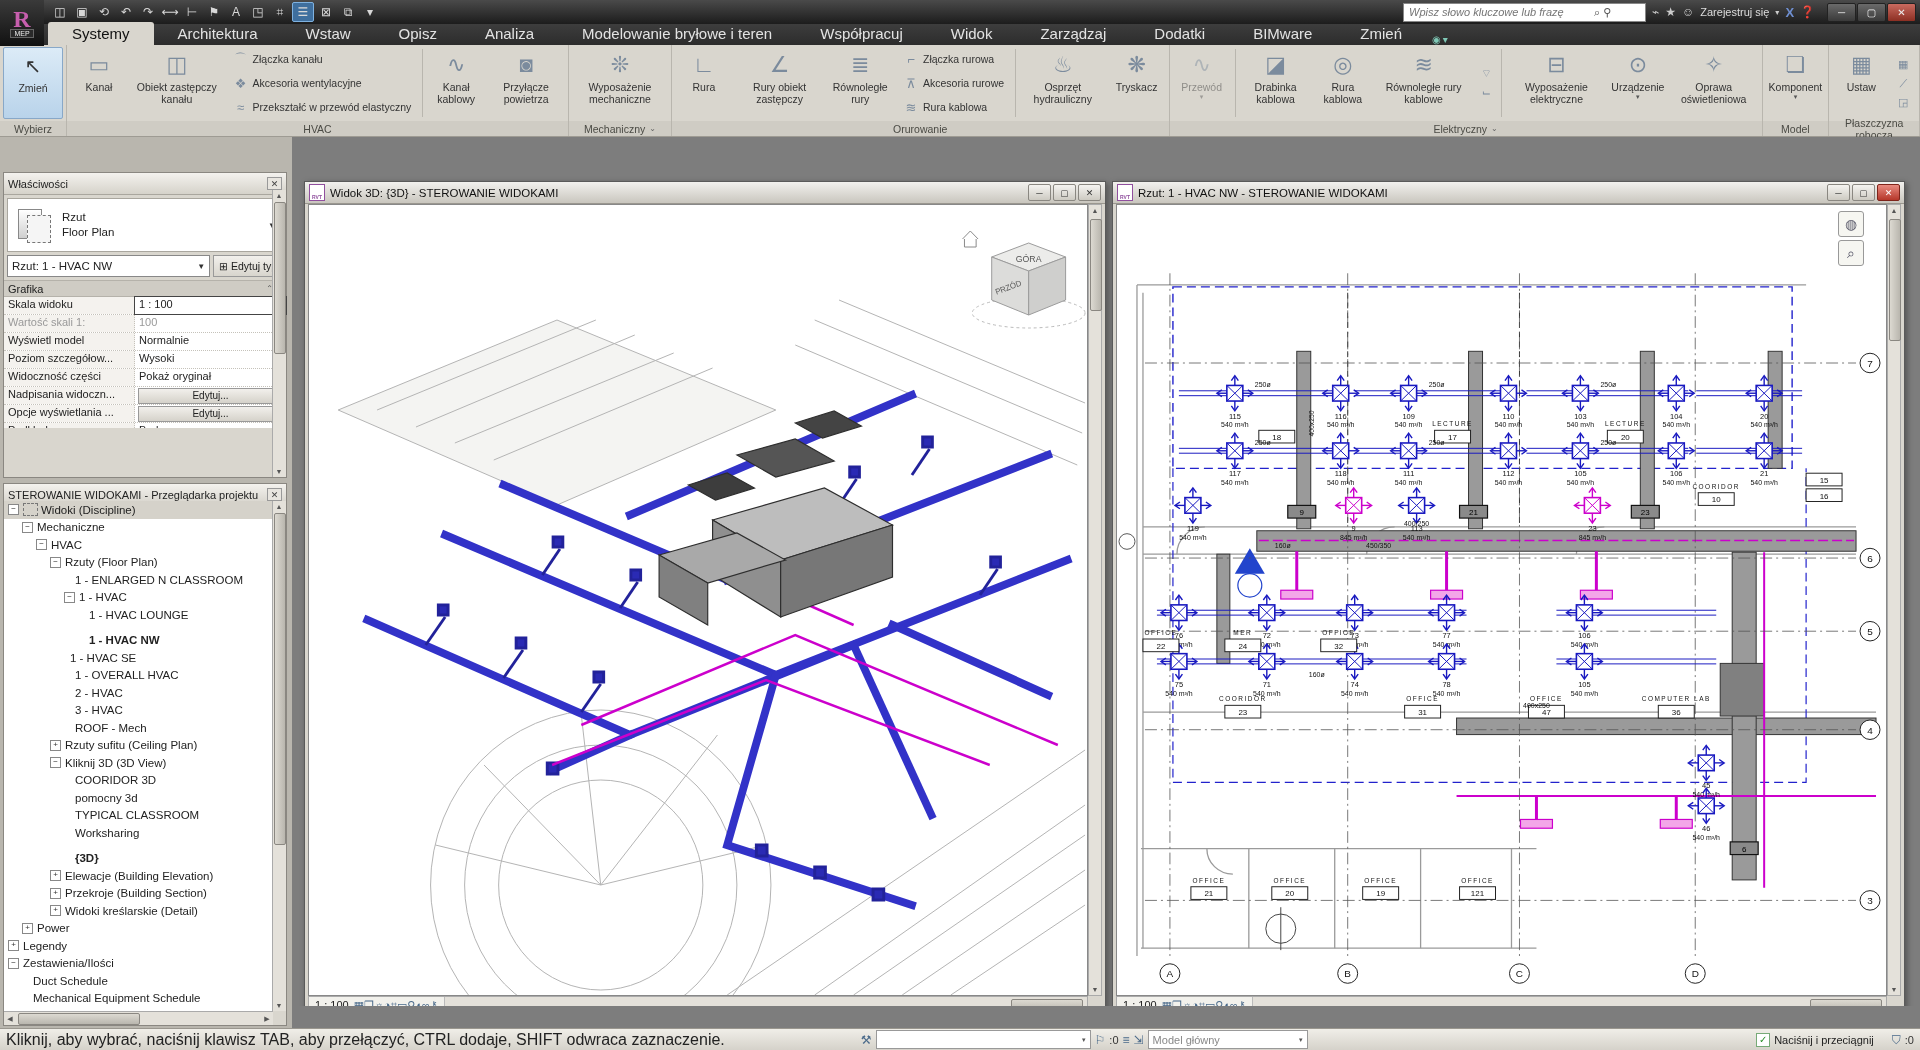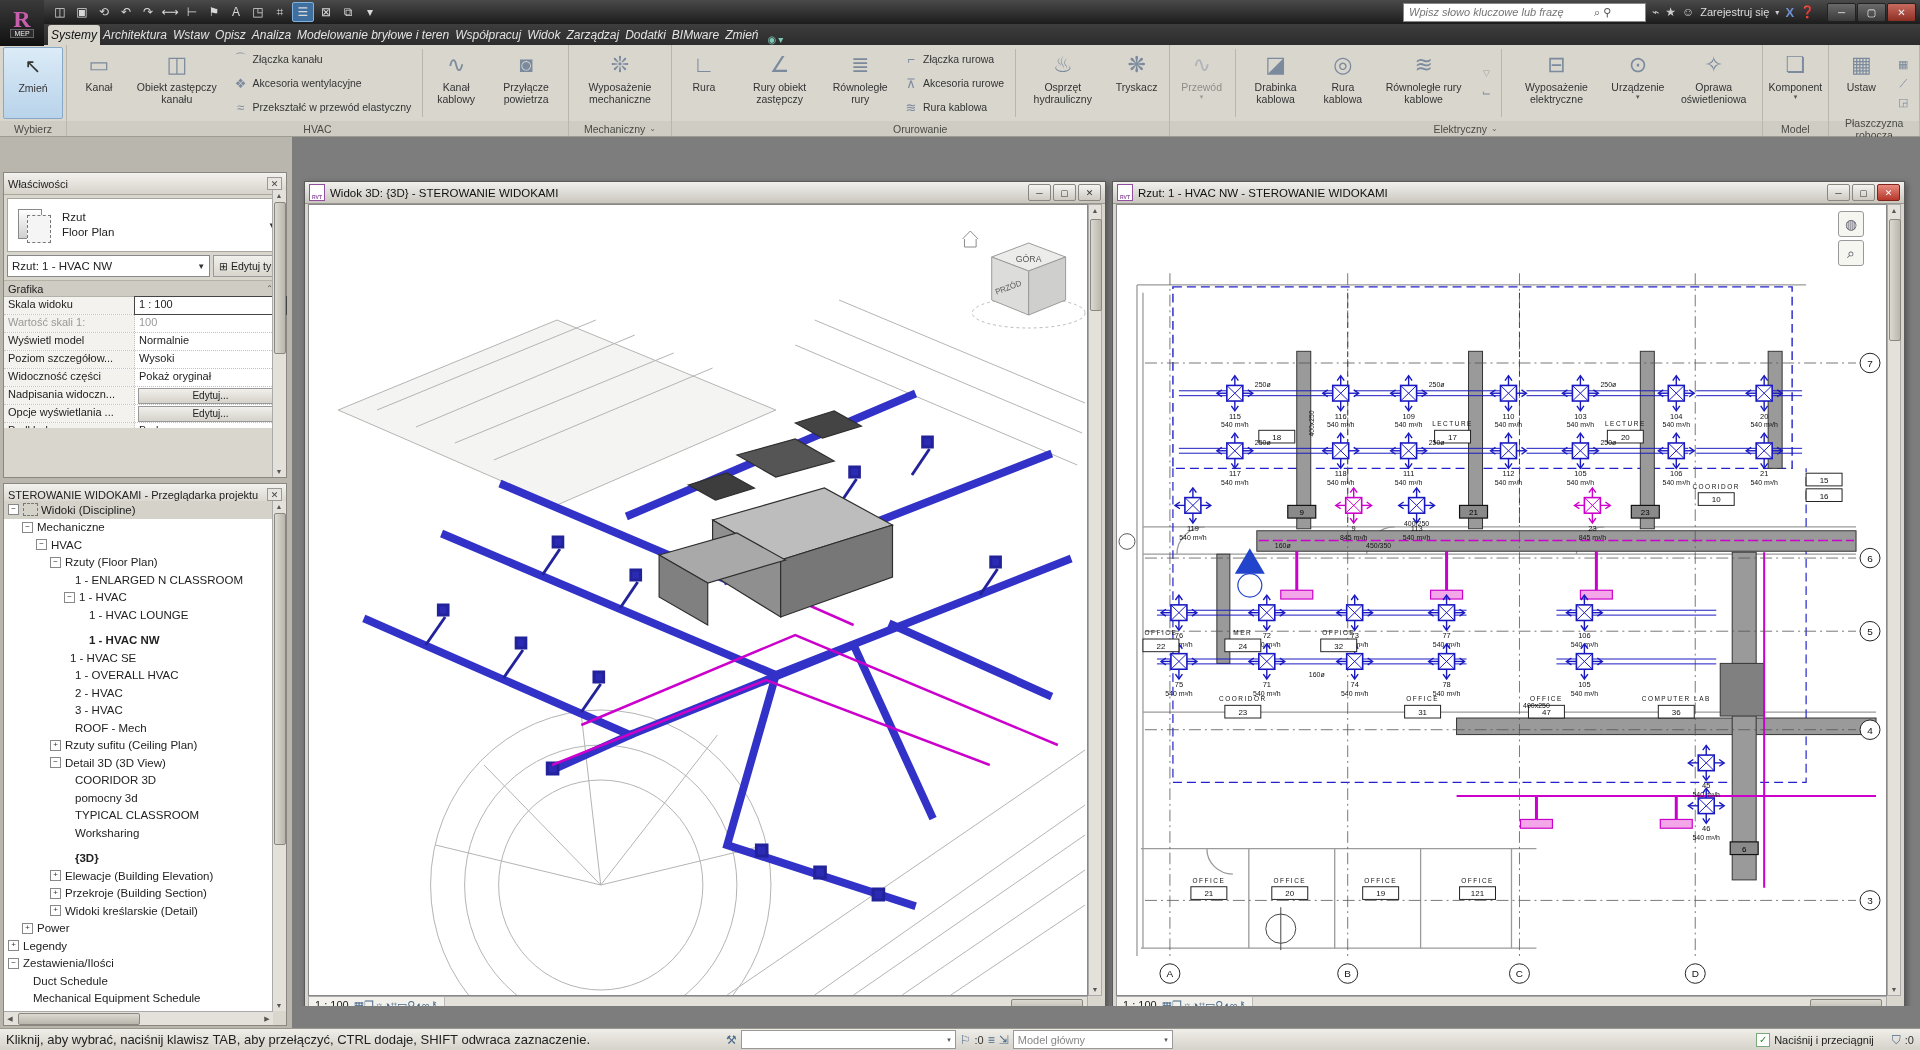--- a/index.html
+++ b/index.html
@@ -26,21 +26,21 @@
   .tbicon{color:#ccc;font-size:12px;}
   .signin{color:#ddd;font-size:11px;}
   .xchg{color:#6f8fd0;font-weight:bold;font-size:13px;}
   .winbtns{display:flex;gap:1px;margin-left:6px;}
   .wbtn{width:27px;height:17px;display:flex;align-items:center;justify-content:center;font-size:10px;
     background:linear-gradient(#6a6a6a,#3a3a3a);border:1px solid #222;border-radius:2px;color:#eee;}
   .wbtn.close{background:linear-gradient(#c96a5f,#8c2f23);}
   
   .tabrow{position:absolute;left:0;top:24px;width:100%;height:21px;background:linear-gradient(#3d3d3d,#2c2c2c);
     display:flex;align-items:flex-end;padding-left:48px;box-sizing:border-box;}
-  .rtab{padding:3px 3px;color:#e3e3e3;font-size:12px;cursor:default;font-style:italic;}
+  .rtab{padding:3px 24px;color:#e3e3e3;font-size:15px;cursor:default;}
   .rtab.active{background:#d9d6ce;color:#111;border-radius:3px 3px 0 0;}
   .tabextra{margin-left:6px;color:#7fc8b6;font-size:10px;display:flex;align-items:center;gap:2px;}
   
   .ribbon{position:absolute;left:0;top:45px;width:100%;height:92px;background:#d9d6ce;display:flex;
     border-bottom:1px solid #9e9b93;box-sizing:border-box;}
   .rpanel{display:flex;flex-direction:column;border-right:1px solid #b9b6ae;}
   .rpanel-content{flex:1;display:flex;align-items:stretch;padding:2px 3px;gap:2px;}
   .rpanel-label{height:15px;text-align:center;font-size:10.5px;color:#4a4a44;background:#cfccc4;
     display:flex;align-items:center;justify-content:center;gap:4px;}
   .launch{font-size:8px;color:#666;}
@@ -128,21 +128,21 @@
   .vcb .scaletxt{font-size:11px;color:#222;white-space:nowrap;}
   .vcb .vicon{font-size:11px;color:#4a6a8a;width:15px;text-align:center;}
   .hstrack{flex:1;position:relative;height:100%;background:#e4e1da;}
   .hsthumb{position:absolute;top:2px;height:12px;background:linear-gradient(#dcd9d1,#b5b2aa);border:1px solid #8a8781;border-radius:2px;}
   .navbar{position:absolute;top:6px;right:22px;display:flex;flex-direction:column;gap:3px;z-index:5;}
   .navbtn{width:24px;height:24px;background:rgba(245,245,240,.9);border:1px solid #999;border-radius:3px;
     display:flex;align-items:center;justify-content:center;font-size:14px;color:#556;}
   
   .statusbar{position:absolute;left:0;bottom:0;width:100%;height:22px;background:linear-gradient(#f0eee8,#d5d2ca);
     border-top:1px solid #9a978f;display:flex;align-items:center;padding:0 6px;box-sizing:border-box;gap:6px;}
-  .sb-hint{font-size:13px;color:#222;white-space:nowrap;}
+  .sb-hint{font-size:16px;color:#222;white-space:nowrap;}
   .sb-group{display:flex;align-items:center;gap:4px;}
   .sb-icon{font-size:12px;color:#4a6a8a;}
   .sb-combo{height:17px;background:#fff;border:1px solid #999;display:flex;align-items:center;font-size:11px;color:#777;padding:0 4px;}
   .sb-combo .dd{margin-left:auto;font-size:7px;color:#555;padding-left:8px;}
   .sb-badge{font-size:11px;color:#333;}
   .sb-check{width:12px;height:12px;background:#fff;border:1px solid #7a7;display:flex;align-items:center;justify-content:center;color:#2a8f2a;font-size:10px;}
   .sb-label{font-size:11px;color:#222;white-space:nowrap;}
   svg text{font-family:"Liberation Sans",sans-serif;}
 </style>
 </head>
@@ -527,21 +527,21 @@
             <div class="titem" style="padding-left: 60px;">
               <span class="noexp"></span>
               <span>ROOF - Mech</span>
             </div>
             <div class="titem" style="padding-left: 46px;">
               <span class="exp">+</span>
               <span>Rzuty sufitu (Ceiling Plan)</span>
             </div>
             <div class="titem" style="padding-left: 46px;">
               <span class="exp">−</span>
-              <span>Detail 3D (3D View)</span>
+              <span>Kliknij 3D (3D View)</span>
             </div>
             <div class="titem" style="padding-left: 60px;">
               <span class="noexp"></span>
               <span>COORIDOR 3D</span>
             </div>
             <div class="titem" style="padding-left: 60px;">
               <span class="noexp"></span>
               <span>pomocny 3d</span>
             </div>
             <div class="titem" style="padding-left: 60px;">

